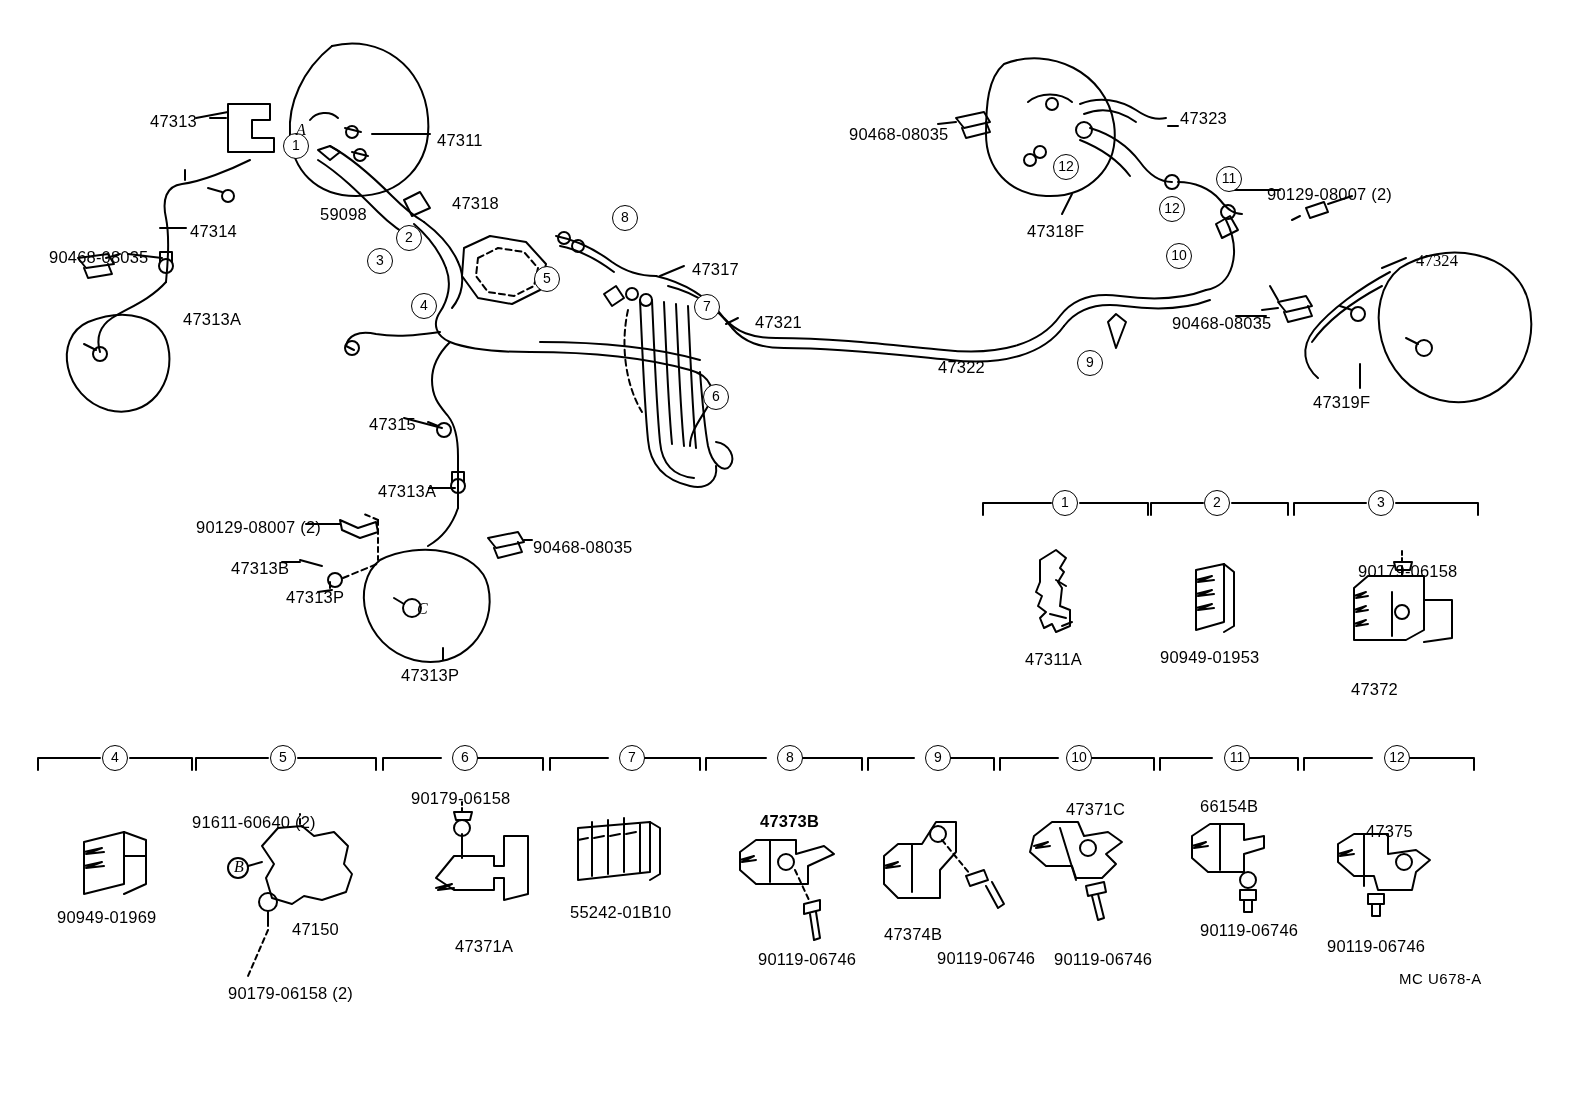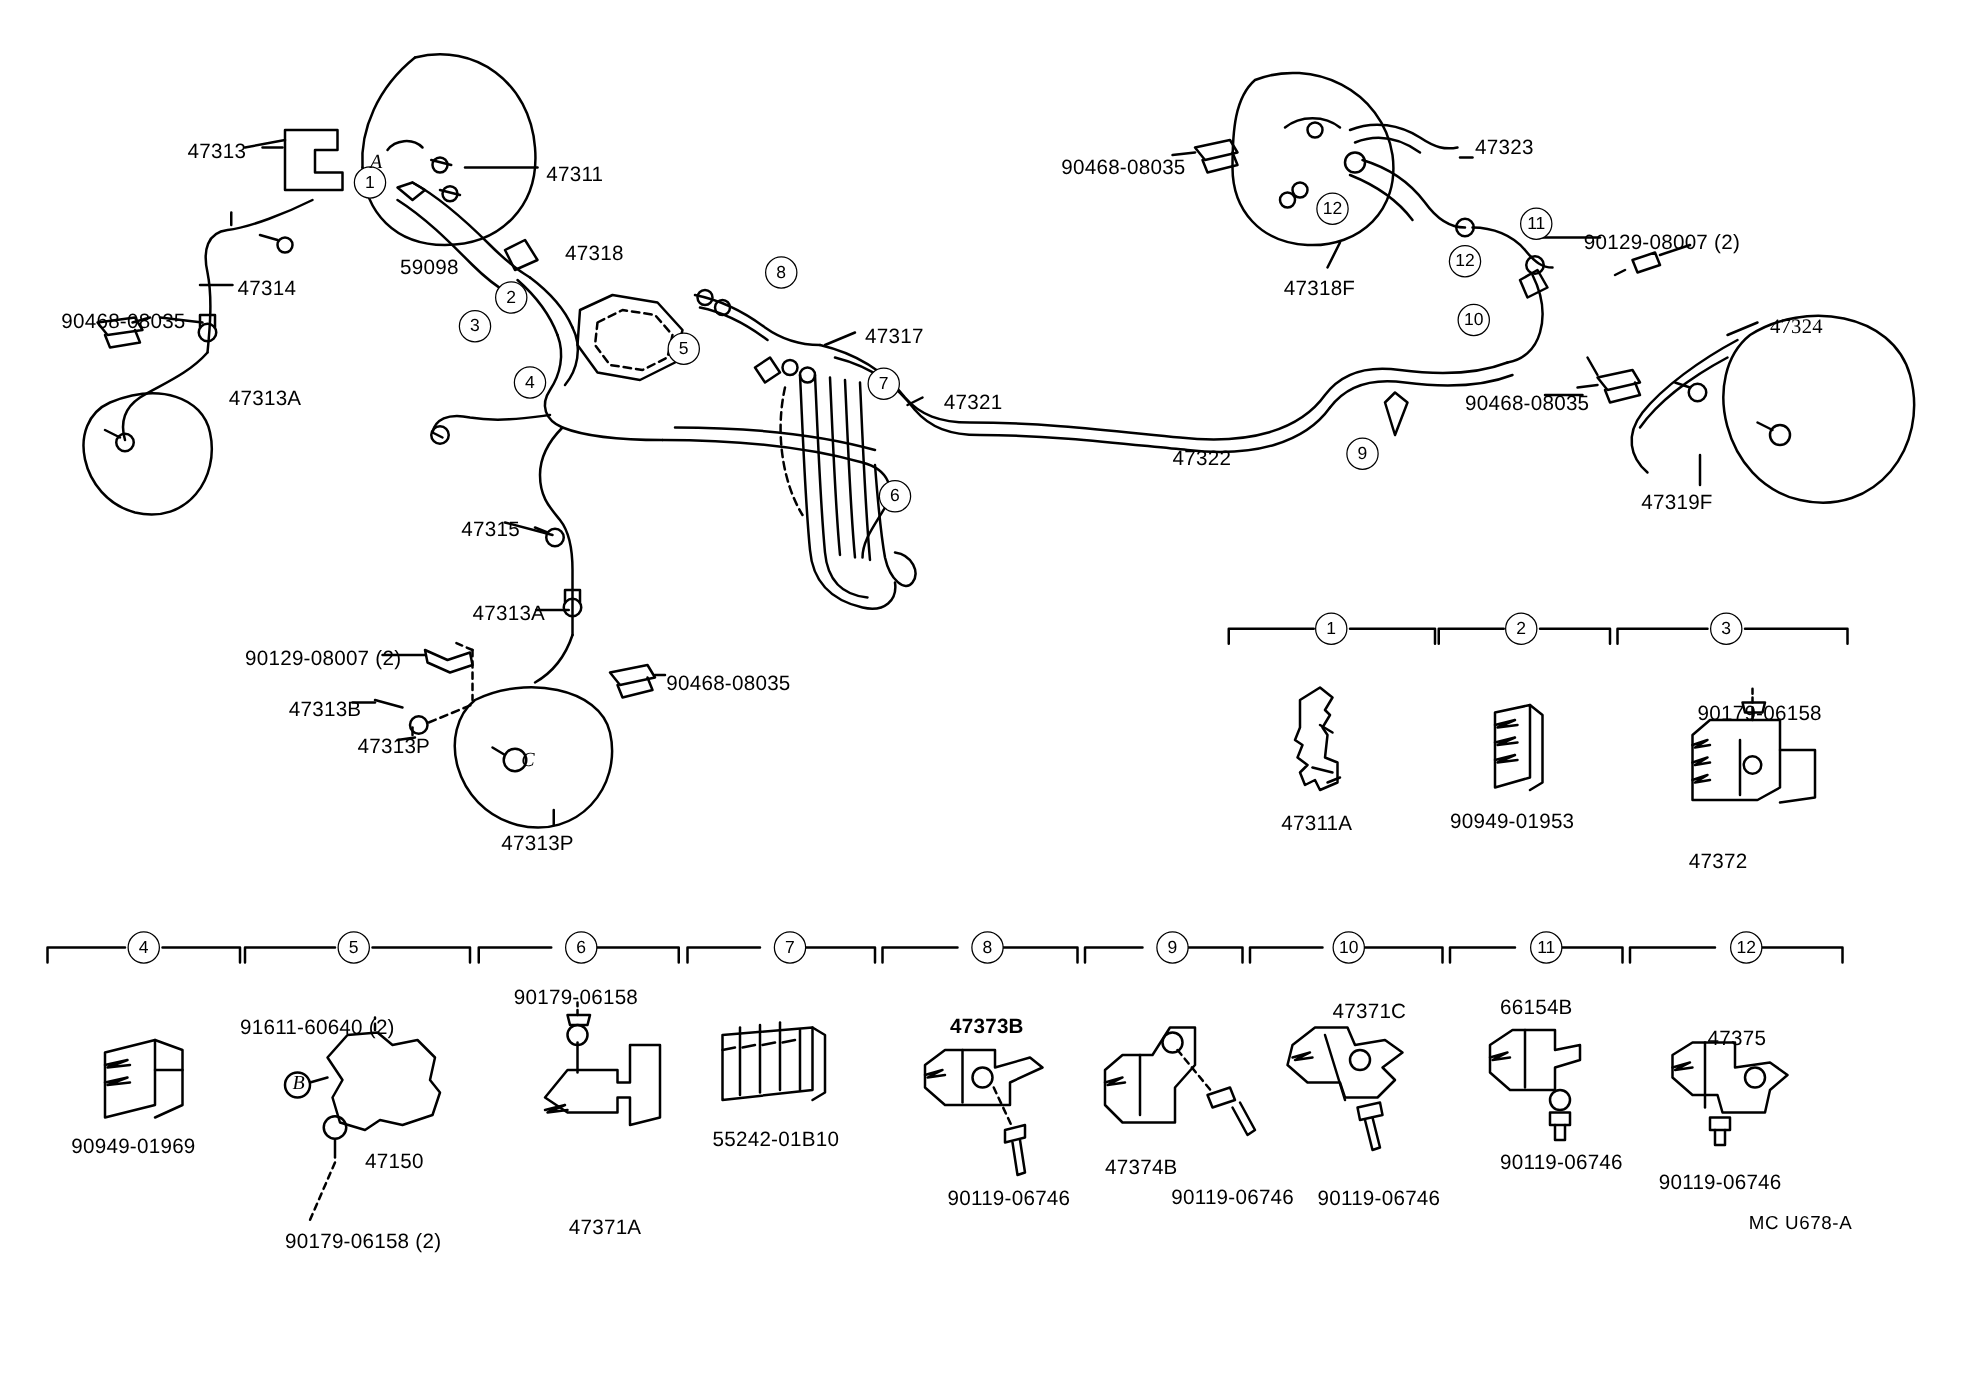--- a/index.html
+++ b/index.html
@@ -384,21 +384,21 @@
     <span class="callout" style="left:102px;top:745px;">4</span>
     <span class="lbl" style="left:57px;top:908px;">90949-01969</span>
 
     <span class="callout" style="left:270px;top:745px;">5</span>
     <span class="lbl" style="left:192px;top:813px;">91611-60640 (2)</span>
     <span class="lbl" style="left:292px;top:920px;">47150</span>
     <span class="lbl" style="left:228px;top:984px;">90179-06158 (2)</span>
 
     <span class="callout" style="left:452px;top:745px;">6</span>
     <span class="lbl" style="left:411px;top:789px;">90179-06158</span>
-    <span class="lbl" style="left:455px;top:937px;margin-top:36px;">47371A</span>
+    <span class="lbl" style="left:455px;top:937px;">47371A</span>
 
     <span class="callout" style="left:619px;top:745px;">7</span>
     <span class="lbl" style="left:570px;top:903px;">55242-01B10</span>
 
     <span class="callout" style="left:777px;top:745px;">8</span>
     <span class="lbl" style="left:760px;top:812px;font-weight:bold;">47373B</span>
     <span class="lbl" style="left:758px;top:950px;">90119-06746</span>
 
     <span class="callout" style="left:925px;top:745px;">9</span>
     <span class="lbl" style="left:884px;top:925px;">47374B</span>

